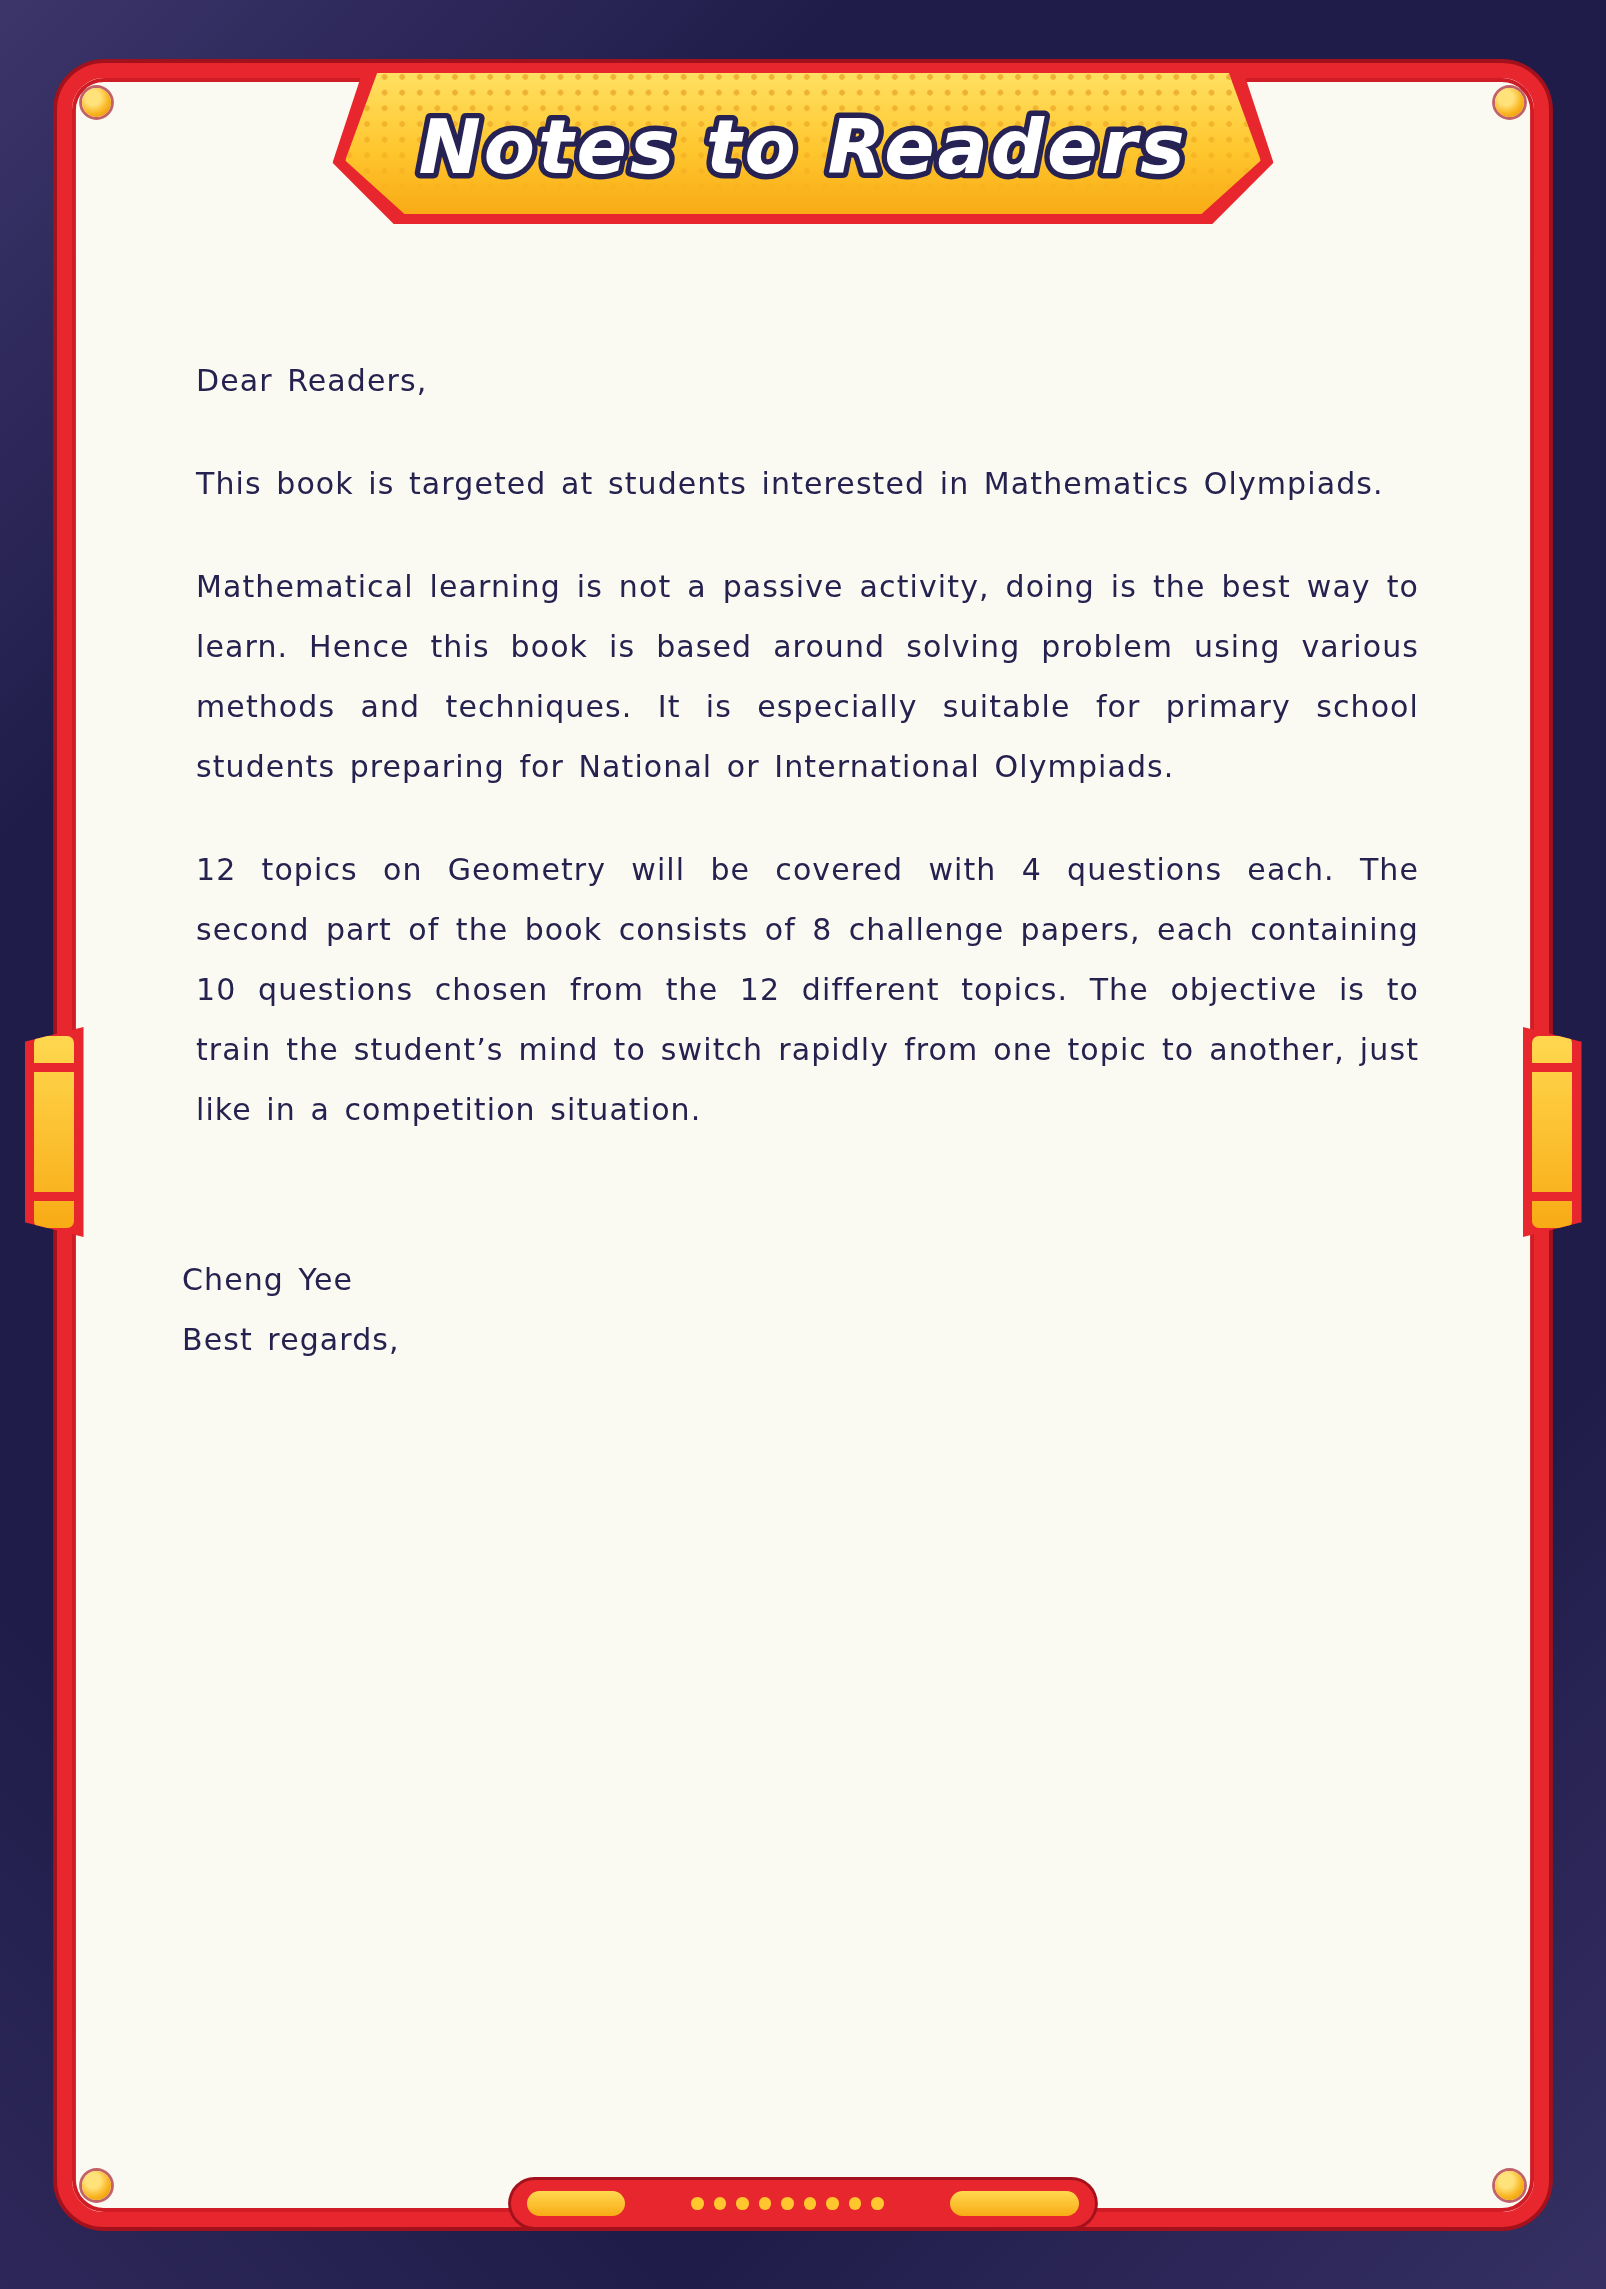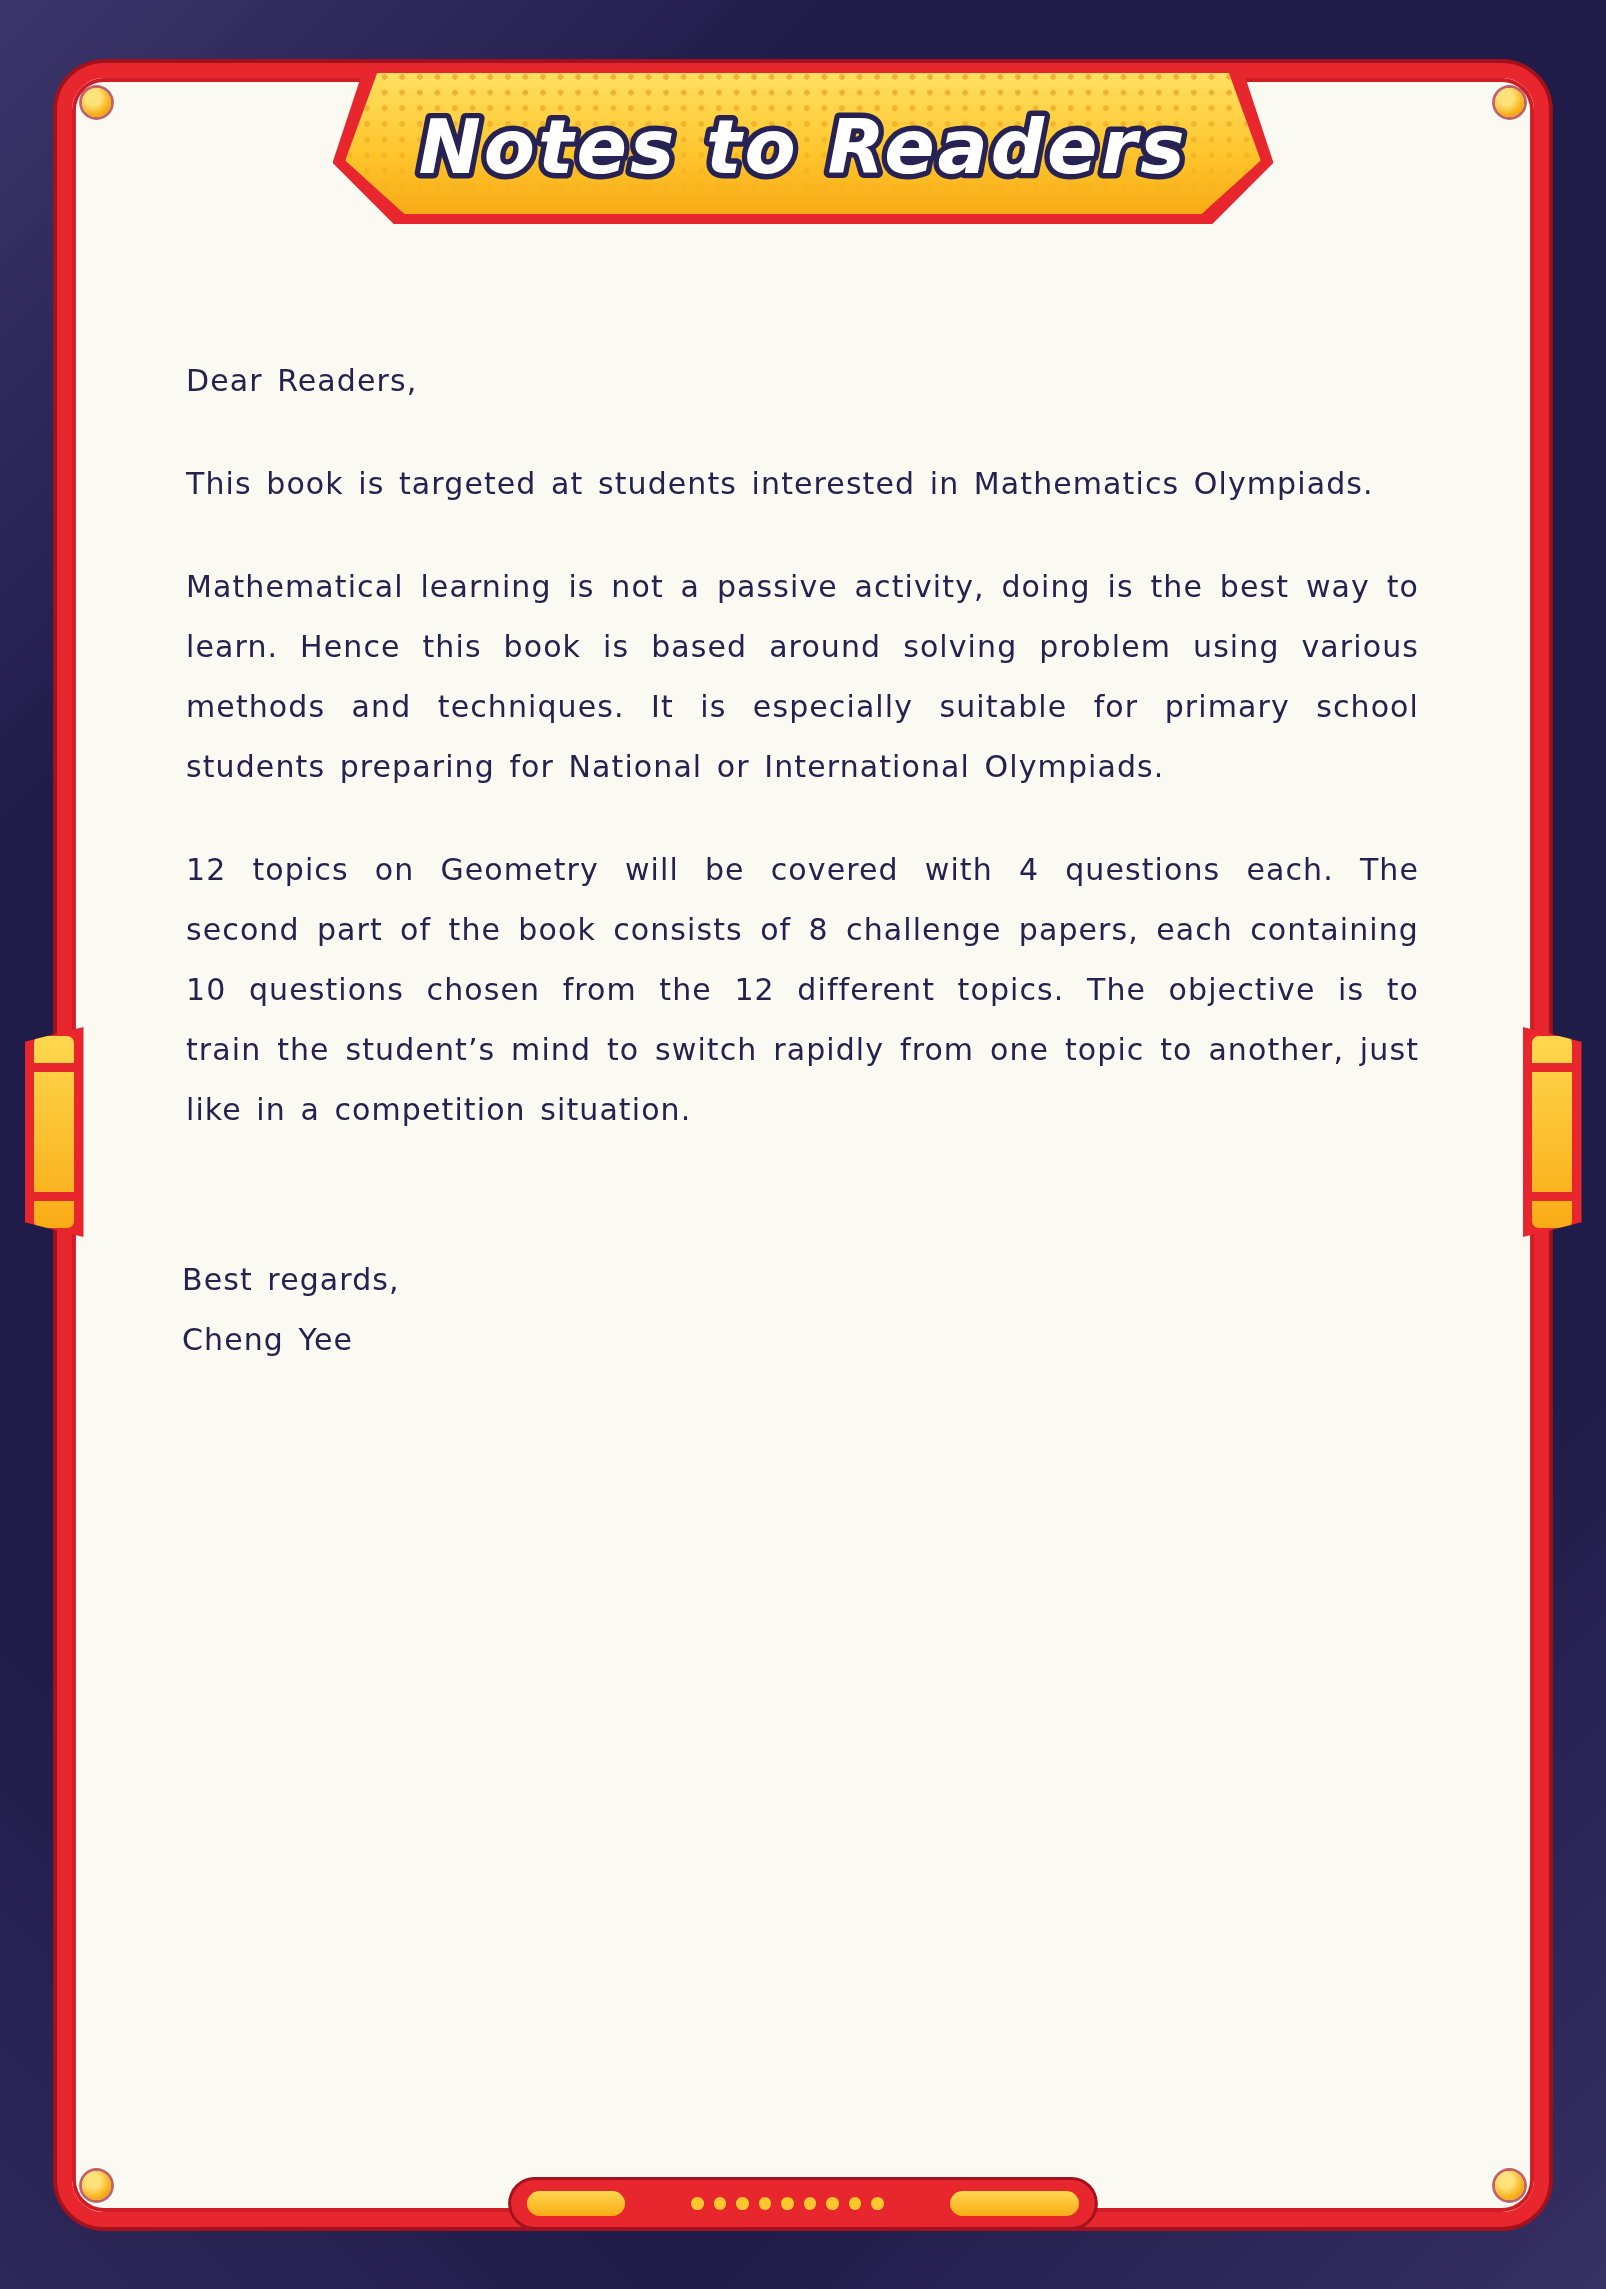--- a/index.html
+++ b/index.html
@@ -94,21 +94,21 @@
   .dot-row{display:flex;align-items:center;gap:9.8px;}
   .dot{width:12.7px;height:12.7px;border-radius:50%;background:#ffc62e;}
 
   
   .letter{
     position:absolute;left:182px;top:351px;width:1237px;
     color:#26224f;font-size:30px;line-height:60px;
     letter-spacing:1.1px;word-spacing:3.9px;
     z-index:3;
   }
-  .letter p{margin:0 0 43px 4px;}
+  .letter p{margin:0 0 43px 14px;}
   .letter p.justify{text-align:justify;}
   .letter .signoff{margin-top:110px;}
   .letter .signoff p{margin:0;}
 </style>
 </head>
 <body>
 
 <div class="page">
 
   <div class="frame"></div>
@@ -132,22 +132,22 @@
   <div class="tab tab-right">
     <div class="tab-inner"></div>
   </div>
 
   <div class="letter">
     <p>Dear Readers,</p>
     <p class="justify">This book is targeted at students interested in Mathematics Olympiads.</p>
     <p class="justify">Mathematical learning is not a passive activity, doing is the best way to learn. Hence this book is based around solving problem using various methods and techniques. It is especially suitable for primary school students preparing for National or International Olympiads.</p>
     <p class="justify">12 topics on Geometry will be covered with 4 questions each. The second part of the book consists of 8 challenge papers, each containing 10 questions chosen from the 12 different topics. The objective is to train the student’s mind to switch rapidly from one topic to another, just like in a competition situation.</p>
     <div class="signoff">
+      <p>Cheng Yee</p>
       <p>Best regards,</p>
-      <p>Cheng Yee</p>
     </div>
   </div>
 
   <div class="bottom-bar">
     <div class="gold-pill left"></div>
     <div class="dot-row">
       <span class="dot"></span>
       <span class="dot"></span>
       <span class="dot"></span>
       <span class="dot"></span>

